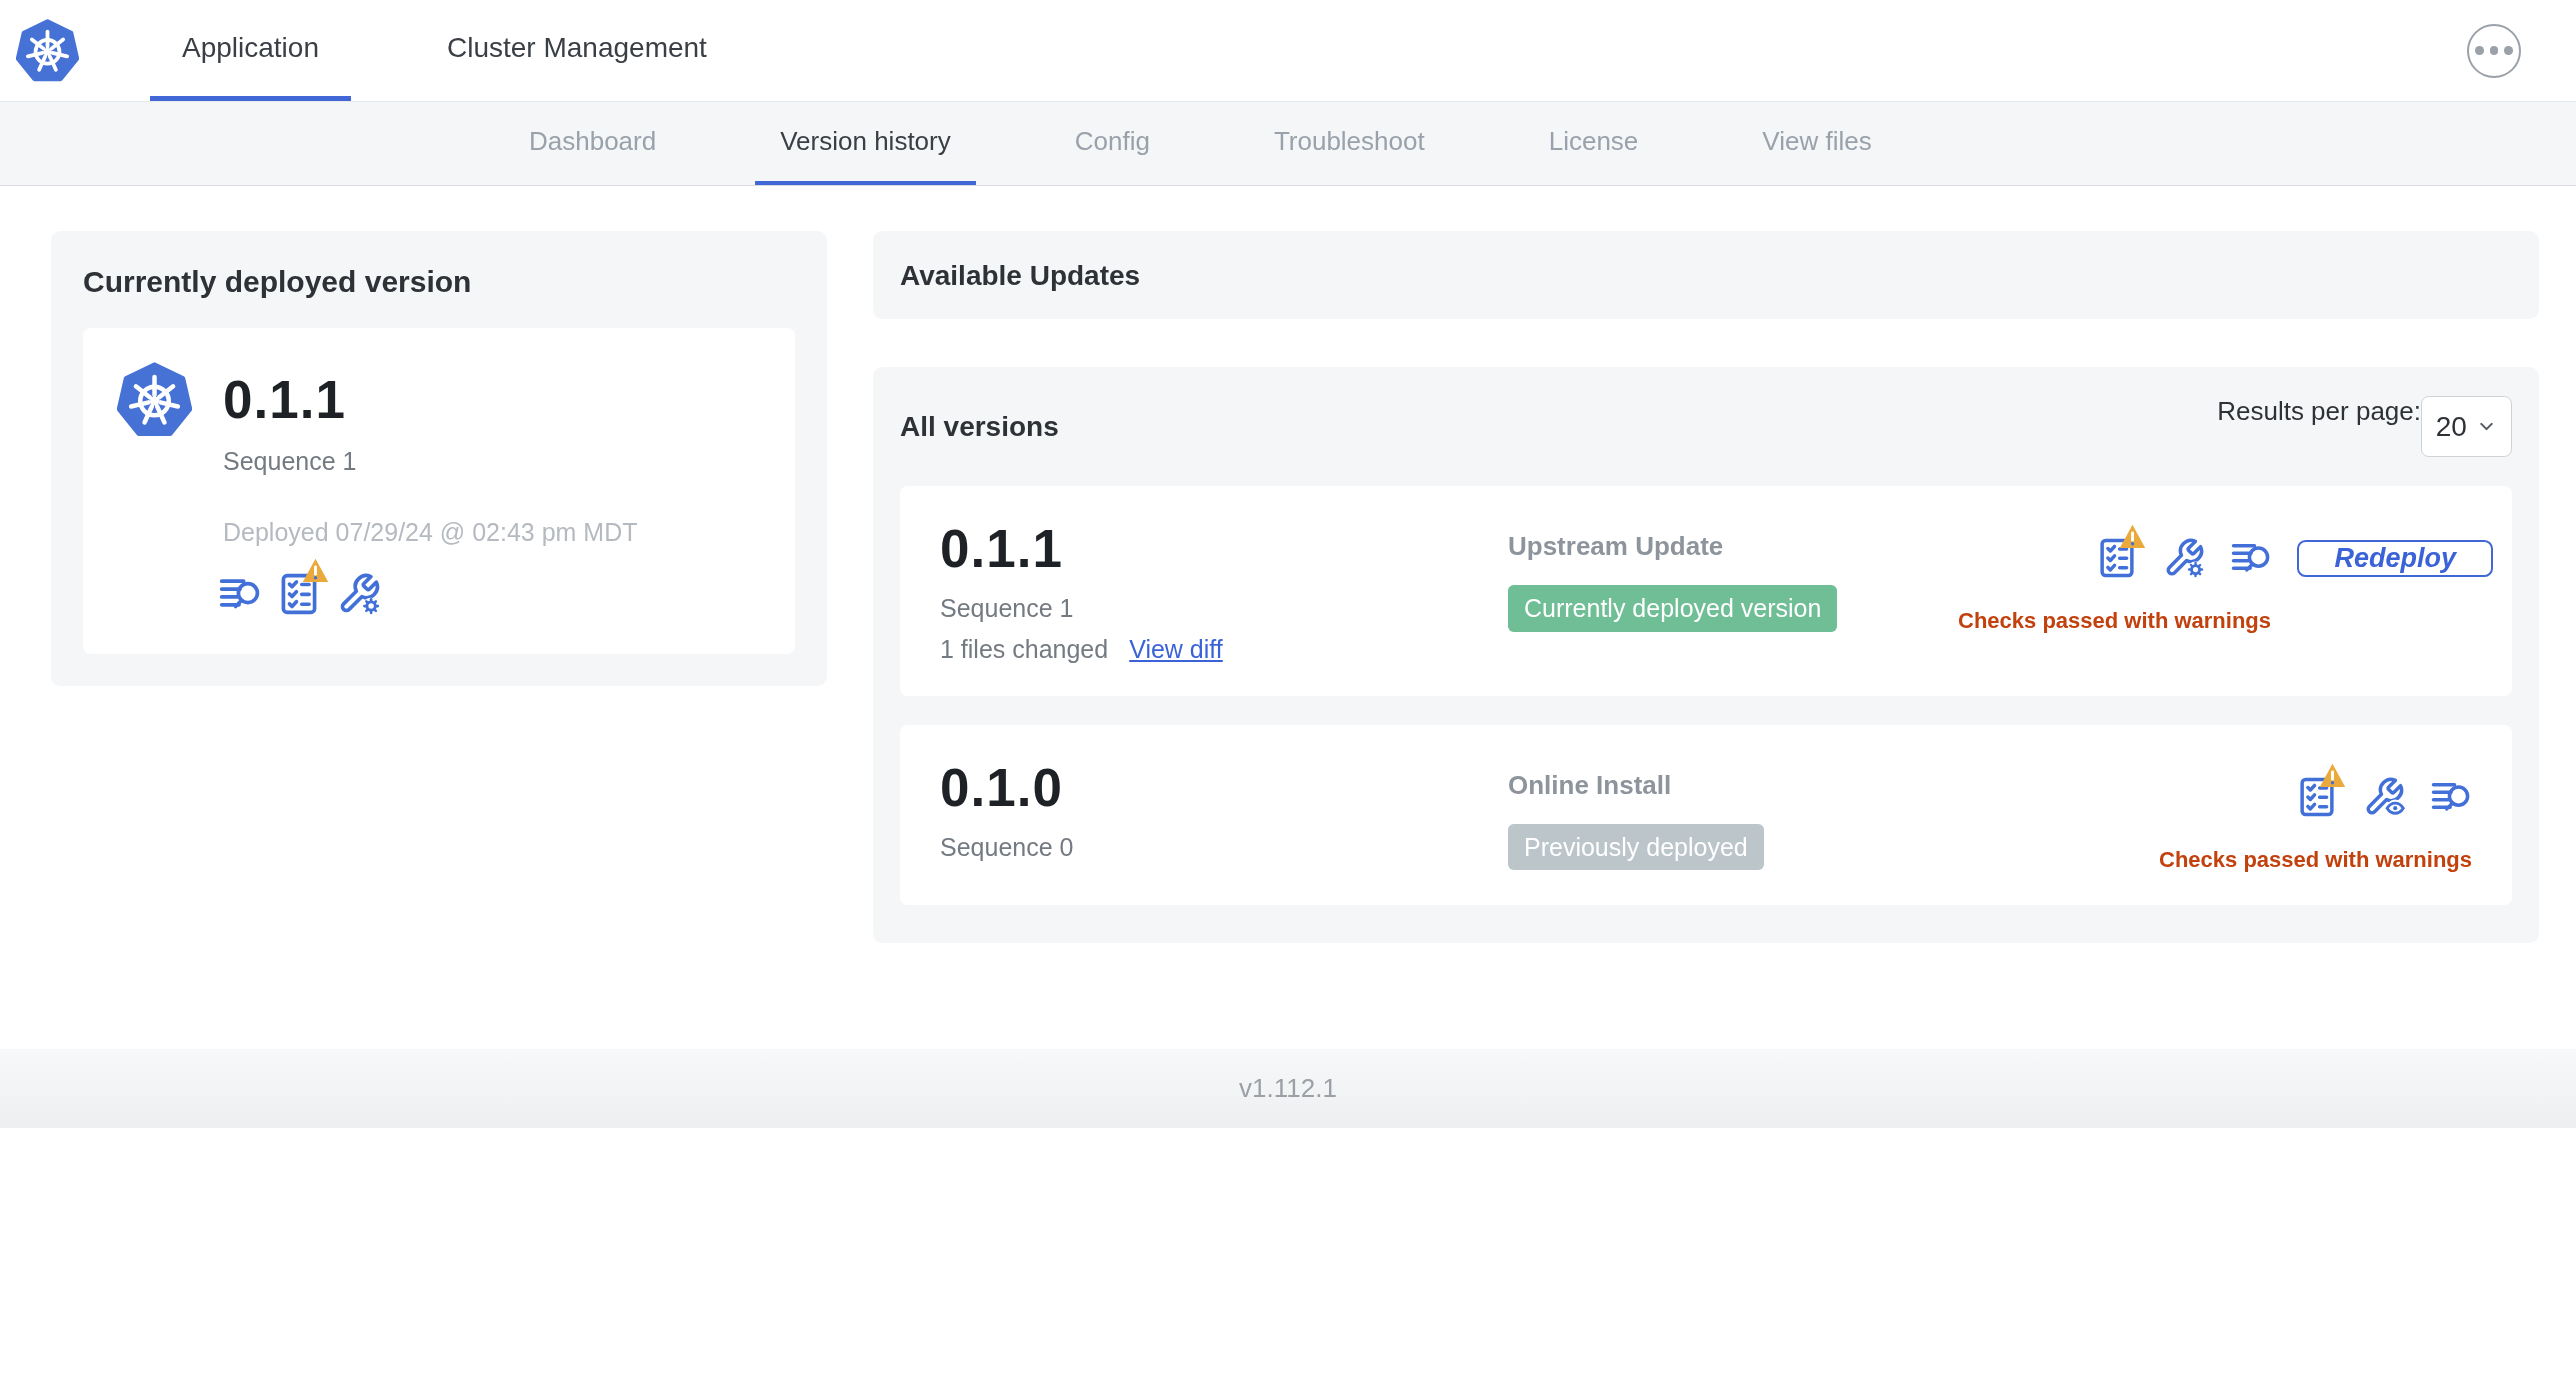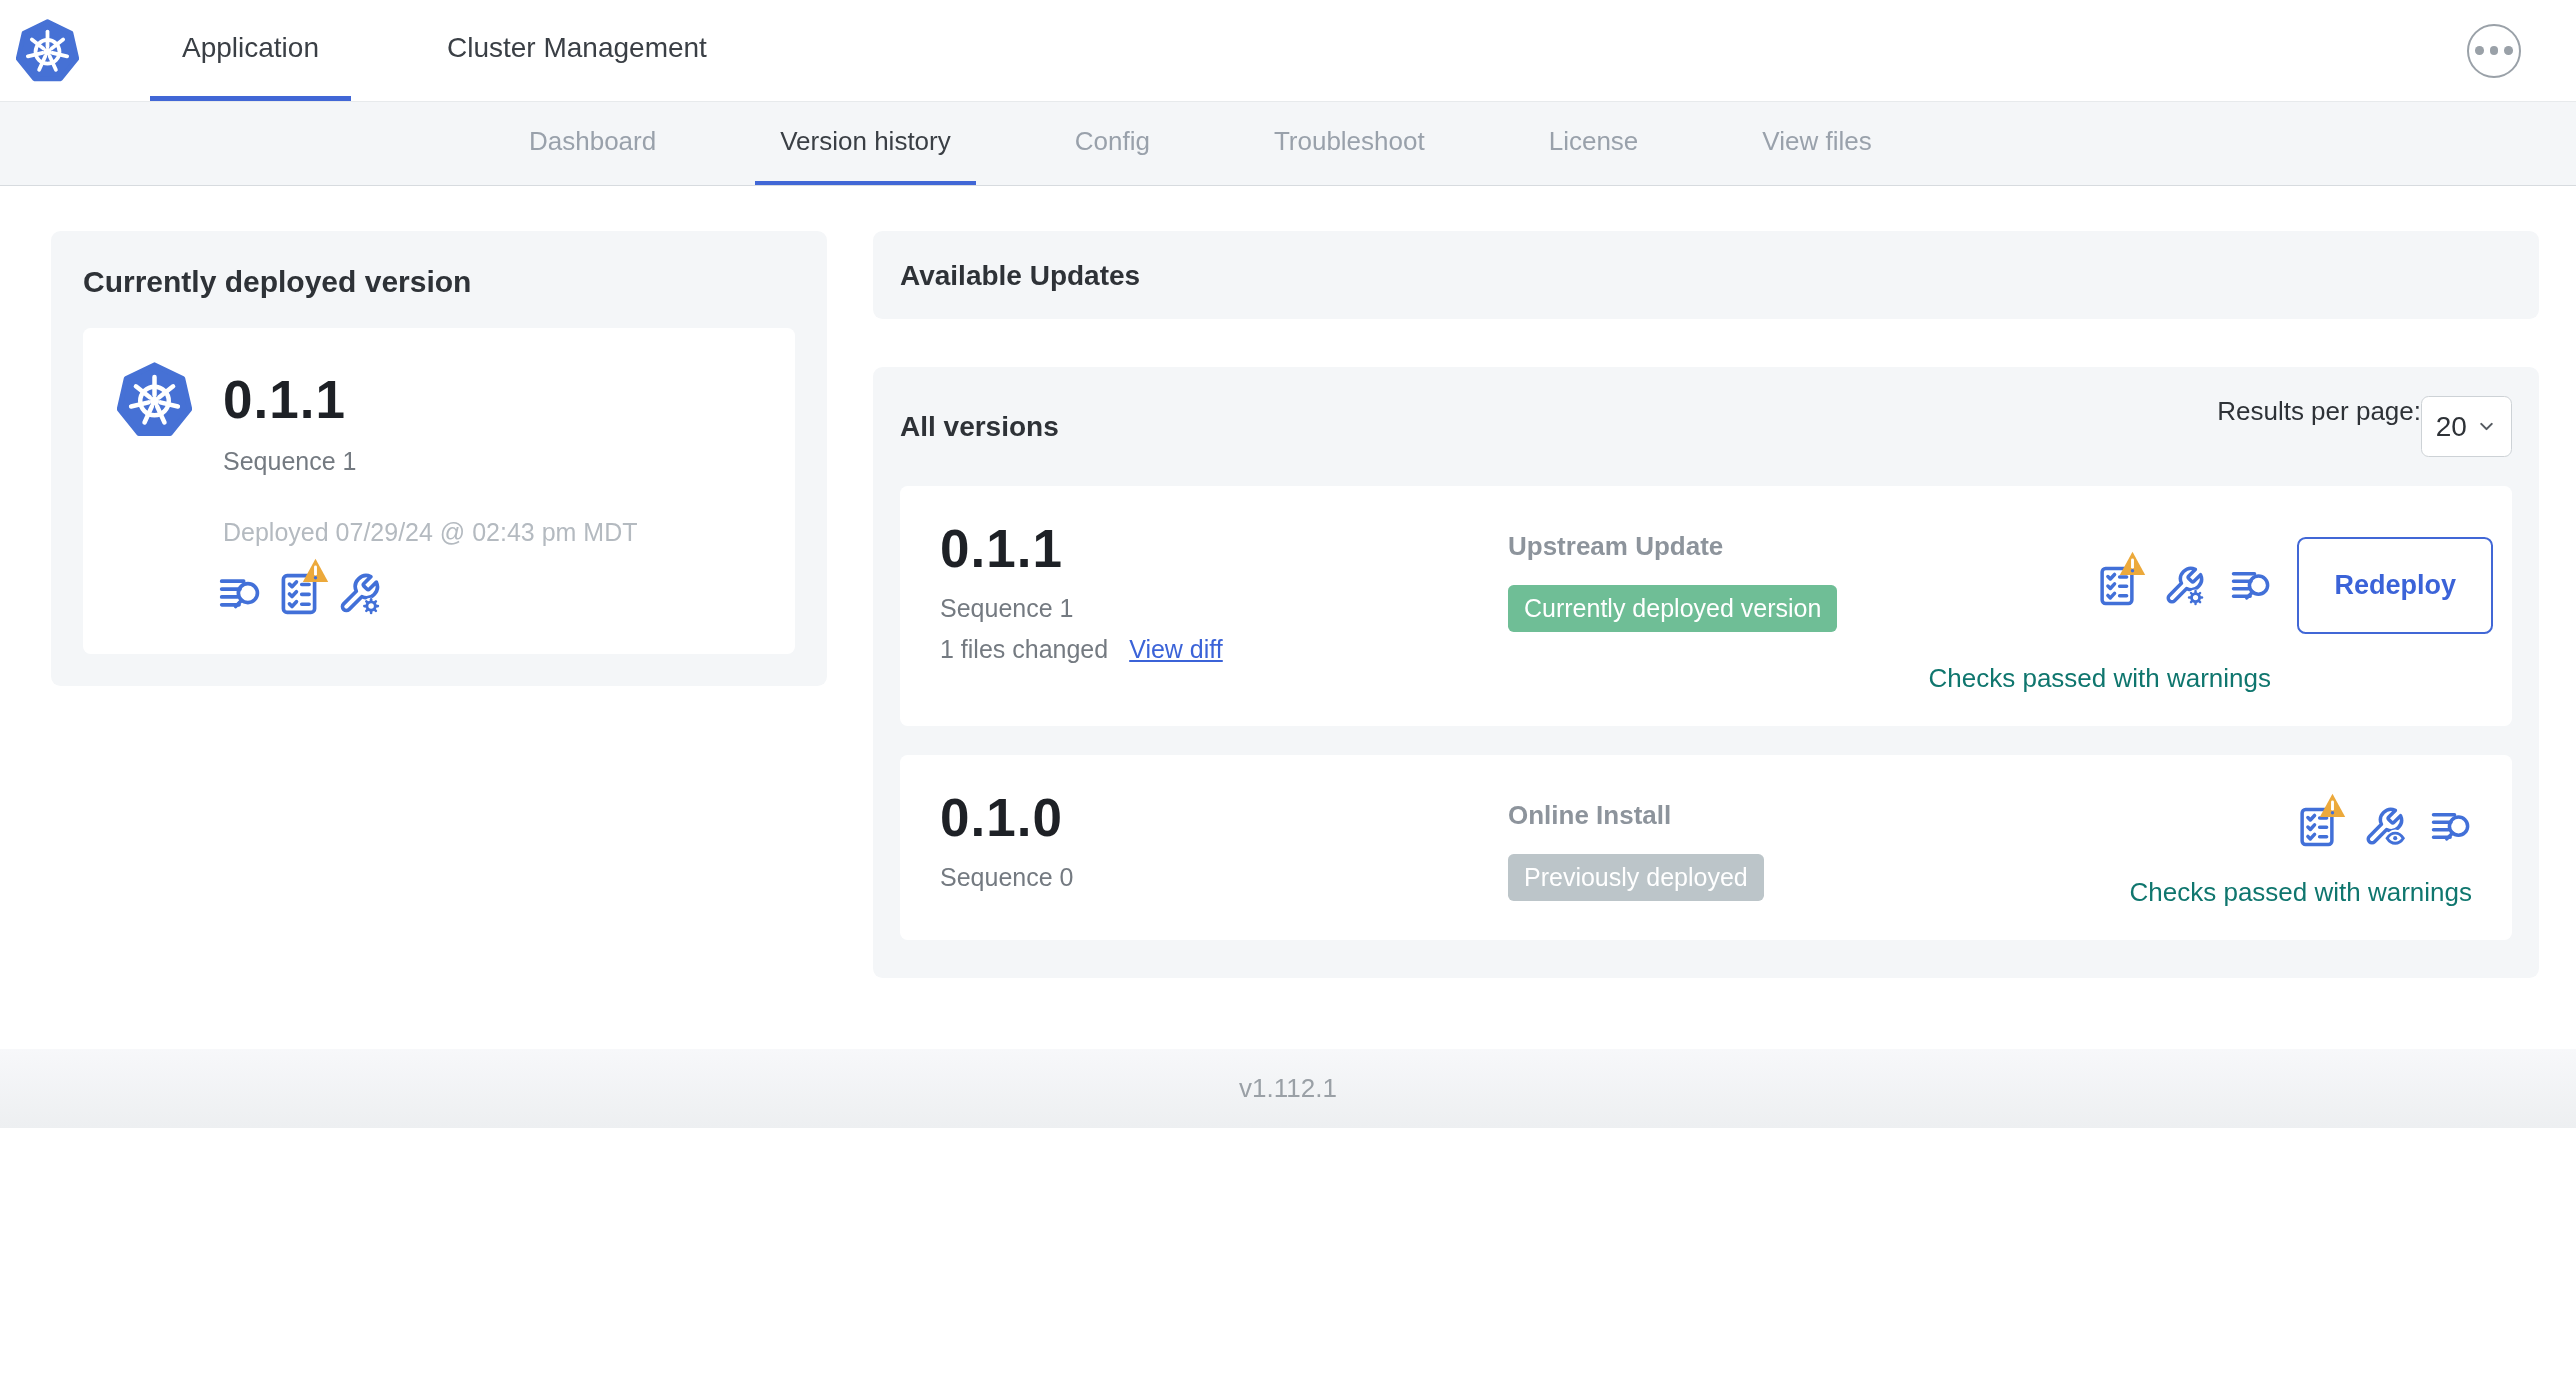--- a/index.html
+++ b/index.html
@@ -69,22 +69,22 @@
   .vr-seq { margin-top:15.3px; font-size:25px; color:#747a81; }
   .vr-files { margin-top:11.5px; font-size:25px; color:#747a81; display:flex; gap:21px; align-items:baseline; }
   .view-diff { color:#3b63d8; text-decoration:underline; cursor:pointer; }
   .vr-mid { flex:1; padding-top:13.4px; }
   .vr-source { font-size:26px; font-weight:700; color:#8d949c; }
   .badge { display:inline-block; margin-top:23px; padding:8.6px 16px; border-radius:5.7px; font-size:25px; color:#fff; }
   .badge.green { background:#6fbe96; }
   .badge.gray { background:#bcc5c9; }
   .vr-right { display:flex; flex-direction:column; align-items:flex-end; padding-top:19px; }
   .vr-actions { display:flex; align-items:center; gap:25px; }
-  .redeploy-btn { background:#fff; border:2.9px solid #4167d6; color:#3b63d8; font-family:inherit; font-size:27px; font-weight:700; padding:31px 35px; border-radius:8.6px; cursor:pointer; }
-  .vr-status { margin-top:29px; font-size:26px; font-weight:400; color:#0f766e; }
+  .redeploy-btn { background:#fff; border:2.9px solid #4167d6; color:#3b63d8; font-family:inherit; font-size:27px; font-weight:700; padding:1px 35px; border-radius:8.6px; cursor:pointer;font-style:italic; }
+  .vr-status { margin-top:29px; font-size:22px; font-weight:700; color:#c2410c; }
   .vr-status.offset { padding-right:222px; }
 
   
   .page-footer { height:79px; flex-shrink:0; background:linear-gradient(#f7f8fa,#edeff1); display:flex; align-items:center; justify-content:center; font-size:26px; color:#9aa0a6; }
 </style>
 </head>
 <body>
 
 <svg width="0" height="0" style="position:absolute">
   <defs>

